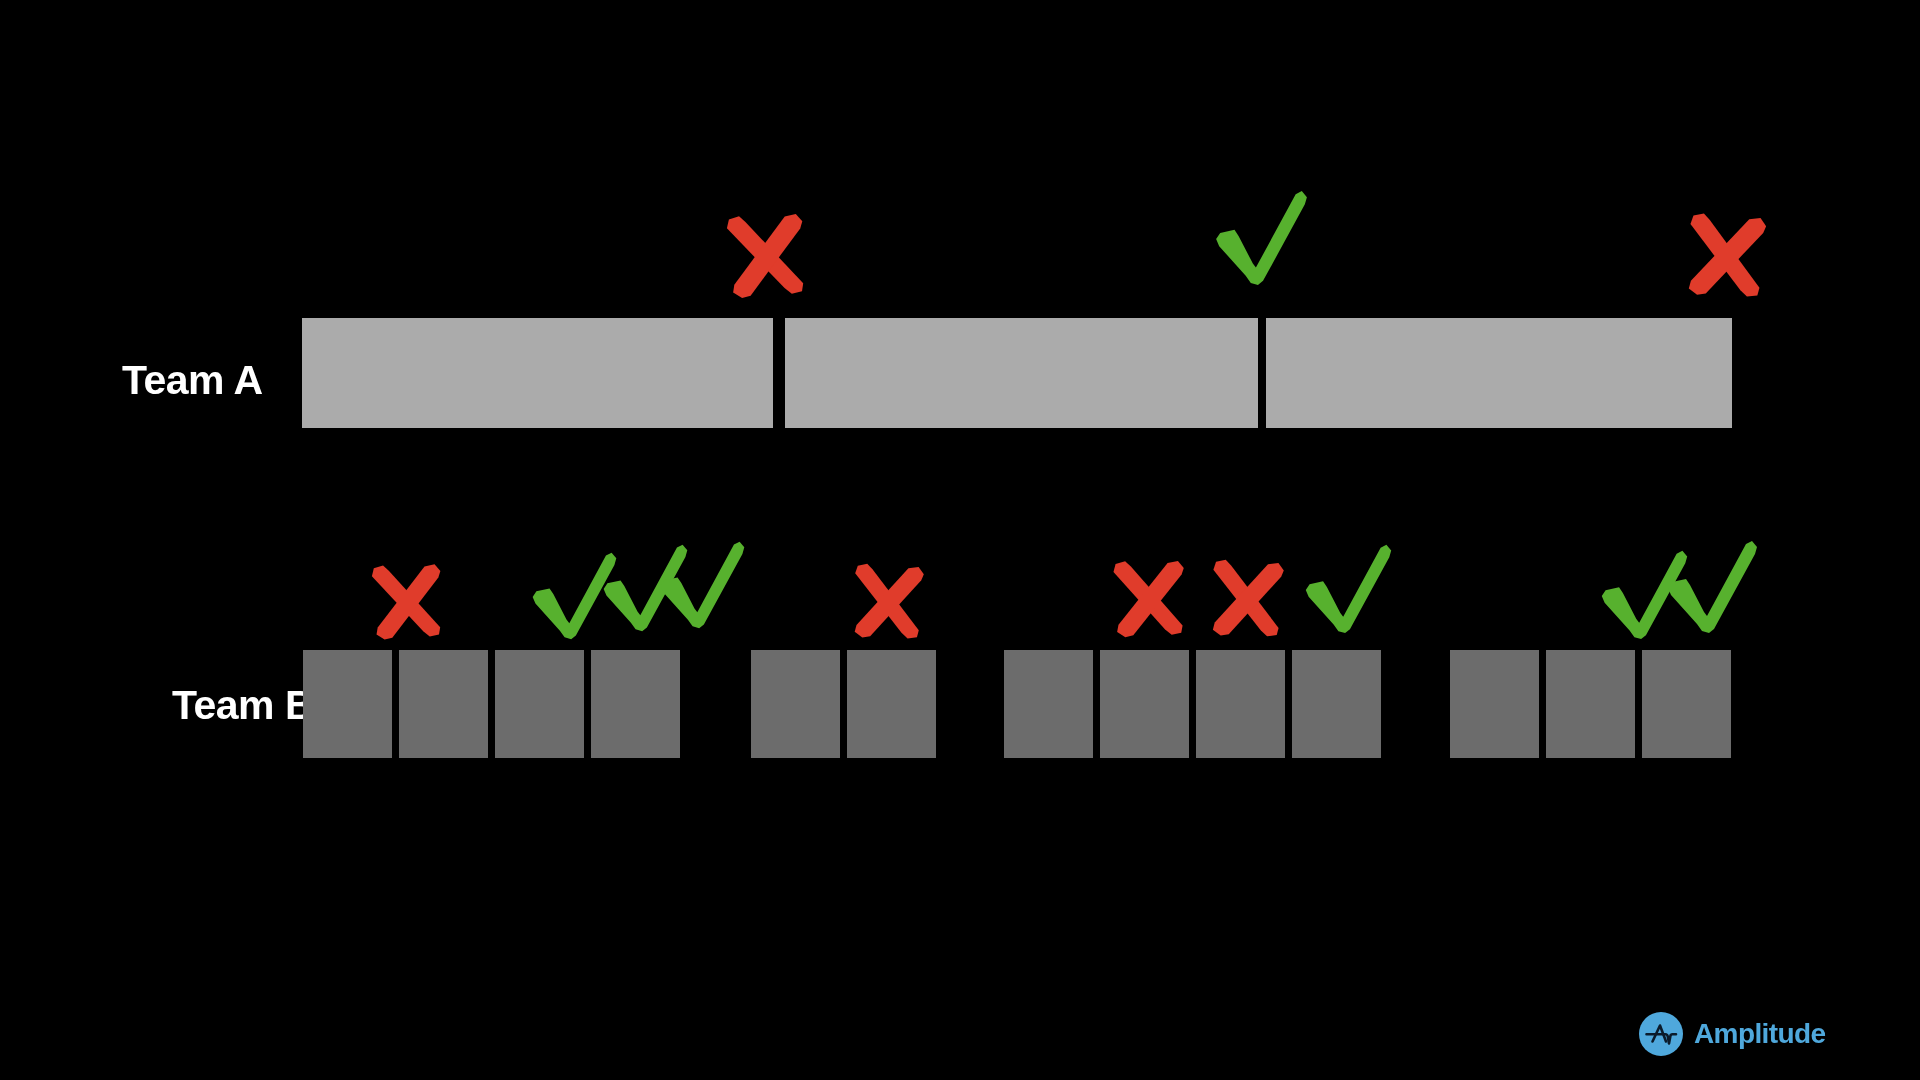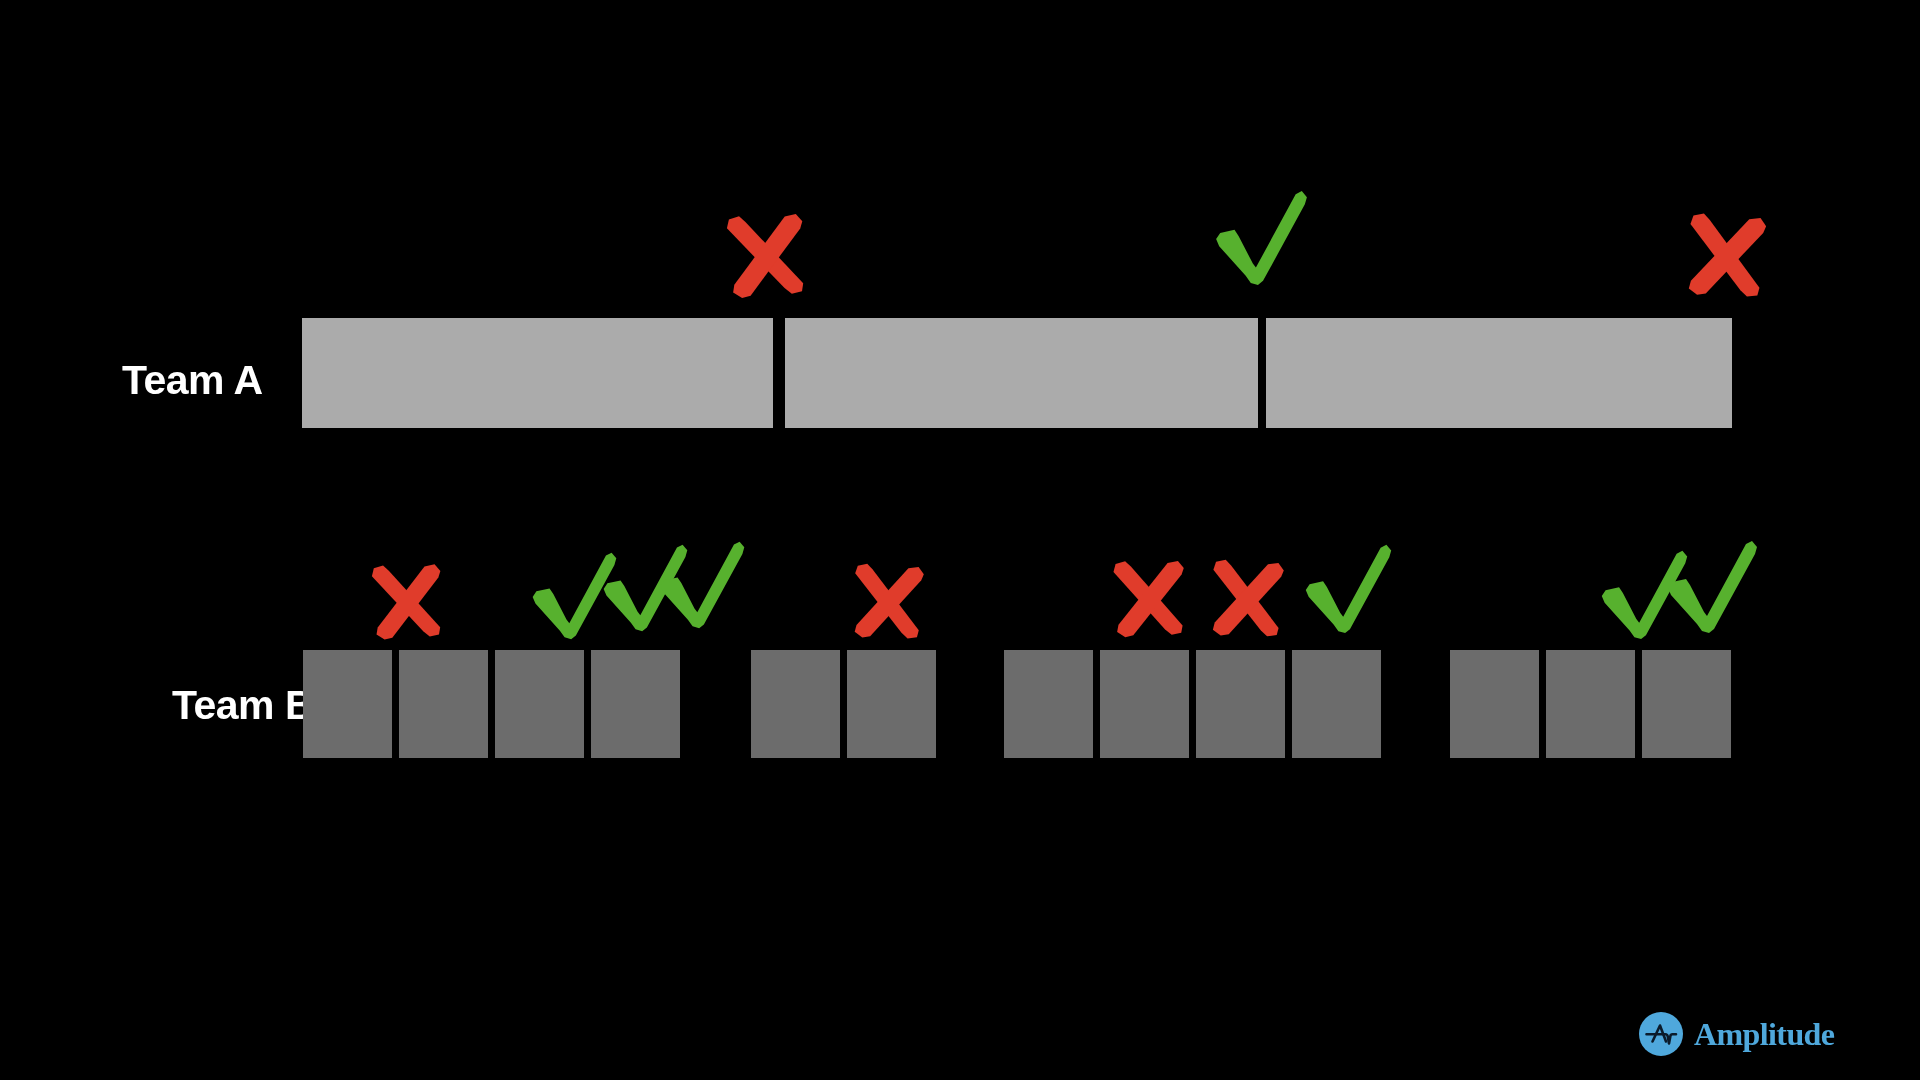--- a/index.html
+++ b/index.html
@@ -69,23 +69,23 @@
     align-items: center;
     gap: 11px;
   }
   #amplitude-logo .logo-mark {
     width: 44px;
     height: 44px;
     flex: 0 0 44px;
   }
   #amplitude-logo .logo-word {
     color: #4FA8DC;
-    font-family: Liberation Serif, serif;
+    font-family: Liberation Sans, sans-serif;
     font-weight: 700;
-    font-size: 32px;
+    font-size: 28px;
     letter-spacing: -0.6px;
     line-height: 1;
     white-space: nowrap;
   }
 </style>
 </head>
 <body>
 
 <div id="stage">
 

